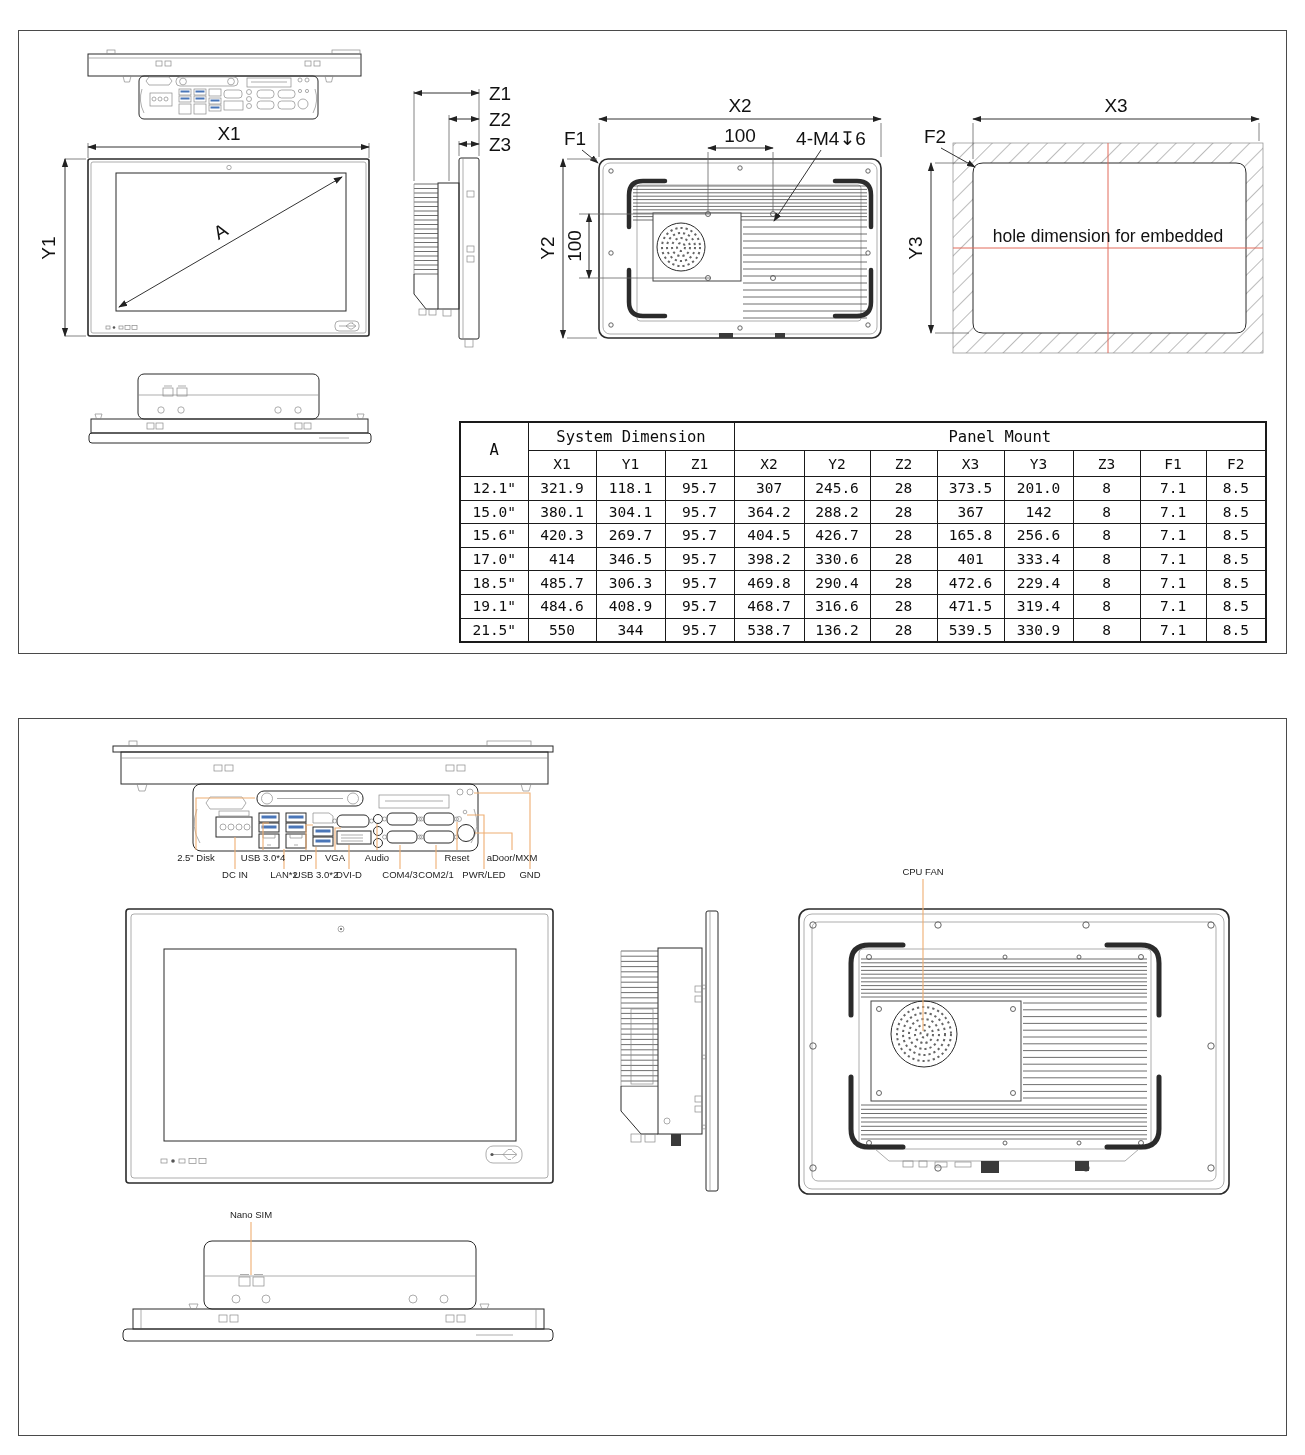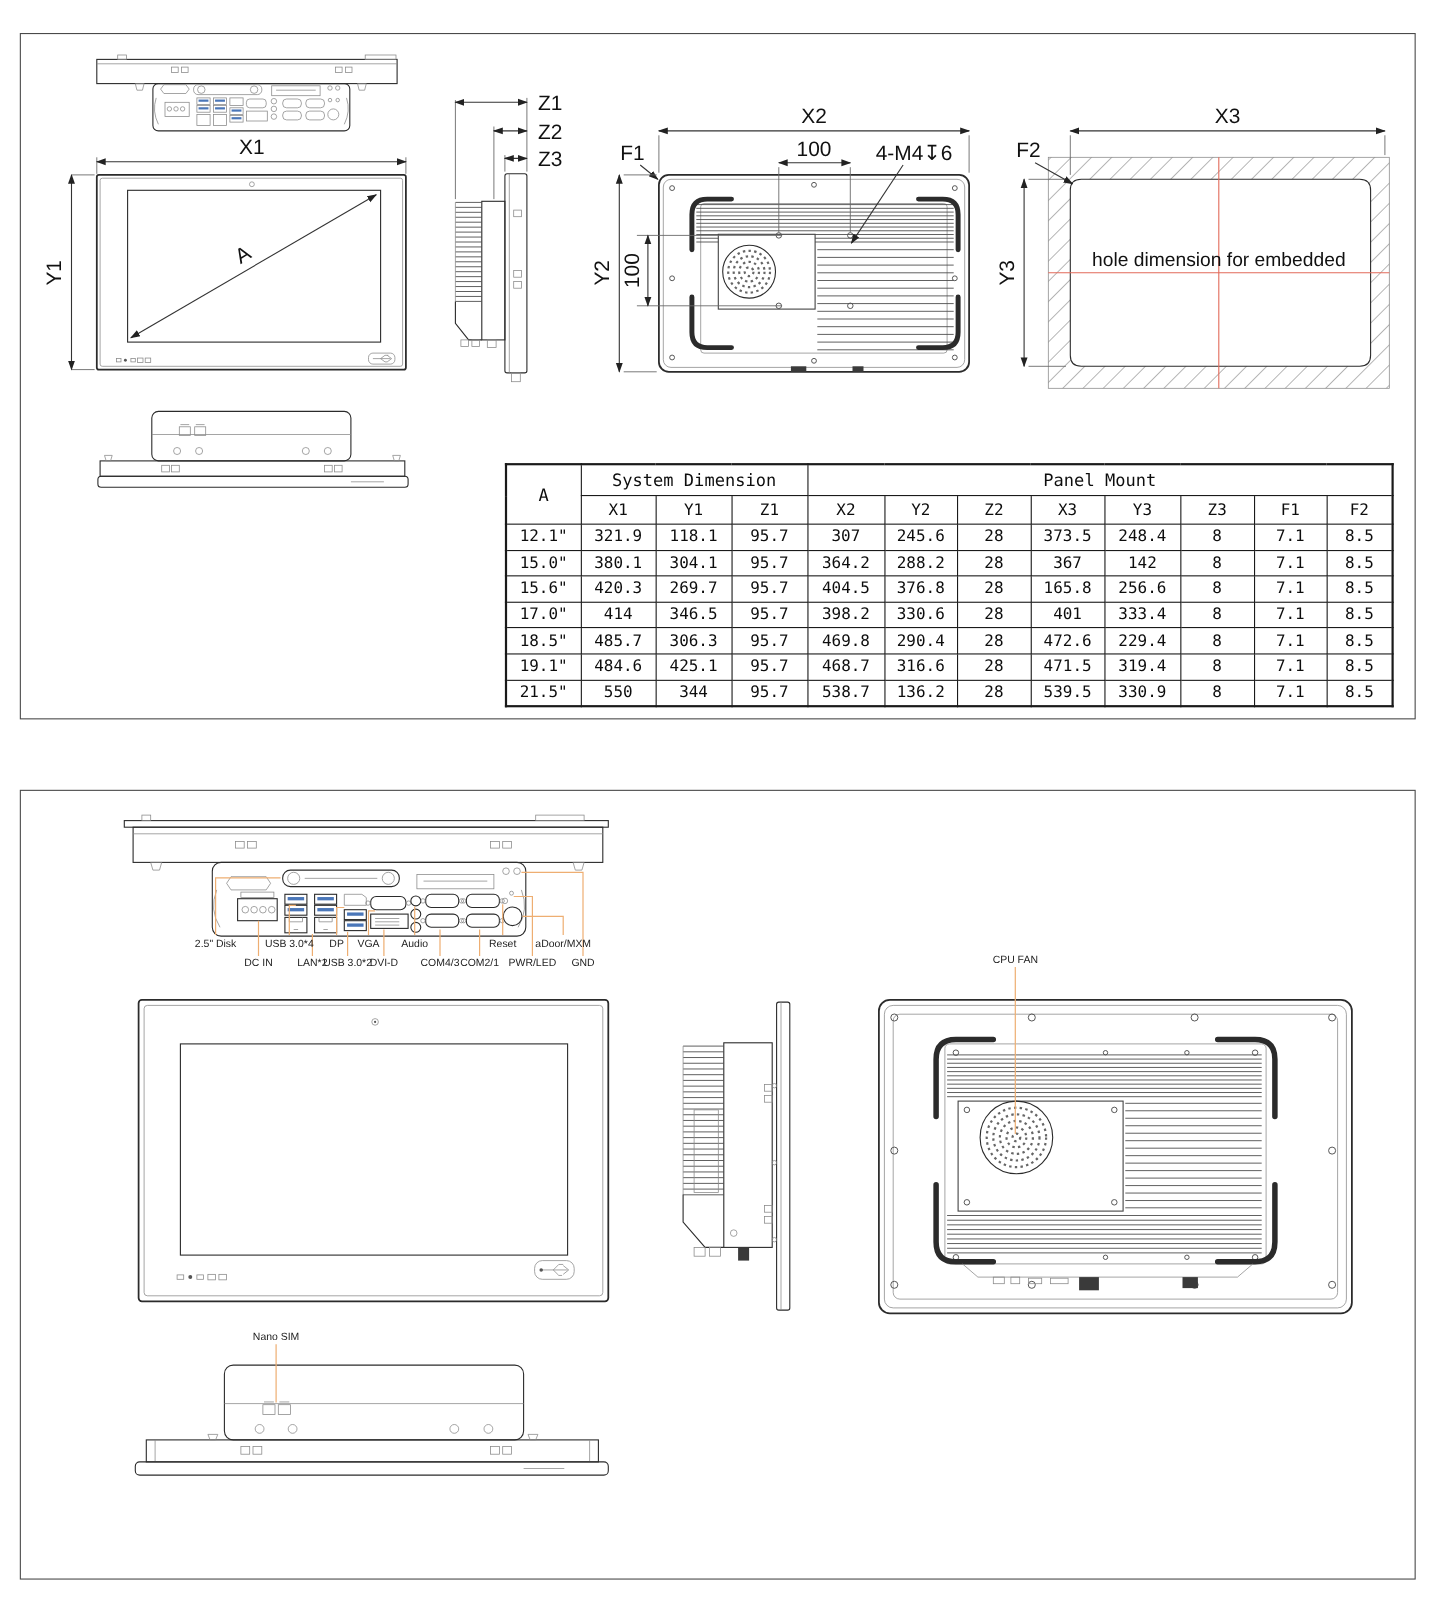--- a/index.html
+++ b/index.html
@@ -312,21 +312,21 @@
       <tbody>
           <tr>
             <td>12.1"</td>
             <td>321.9</td>
             <td>118.1</td>
             <td>95.7</td>
             <td>307</td>
             <td>245.6</td>
             <td>28</td>
             <td>373.5</td>
-            <td>248.4</td>
+            <td>201.0</td>
             <td>8</td>
             <td>7.1</td>
             <td>8.5</td>
           </tr>
           <tr>
             <td>15.0"</td>
             <td>380.1</td>
             <td>304.1</td>
             <td>95.7</td>
             <td>364.2</td>
@@ -337,21 +337,21 @@
             <td>8</td>
             <td>7.1</td>
             <td>8.5</td>
           </tr>
           <tr>
             <td>15.6"</td>
             <td>420.3</td>
             <td>269.7</td>
             <td>95.7</td>
             <td>404.5</td>
-            <td>376.8</td>
+            <td>426.7</td>
             <td>28</td>
             <td>165.8</td>
             <td>256.6</td>
             <td>8</td>
             <td>7.1</td>
             <td>8.5</td>
           </tr>
           <tr>
             <td>17.0"</td>
             <td>414</td>
@@ -376,21 +376,21 @@
             <td>28</td>
             <td>472.6</td>
             <td>229.4</td>
             <td>8</td>
             <td>7.1</td>
             <td>8.5</td>
           </tr>
           <tr>
             <td>19.1"</td>
             <td>484.6</td>
-            <td>425.1</td>
+            <td>408.9</td>
             <td>95.7</td>
             <td>468.7</td>
             <td>316.6</td>
             <td>28</td>
             <td>471.5</td>
             <td>319.4</td>
             <td>8</td>
             <td>7.1</td>
             <td>8.5</td>
           </tr>

